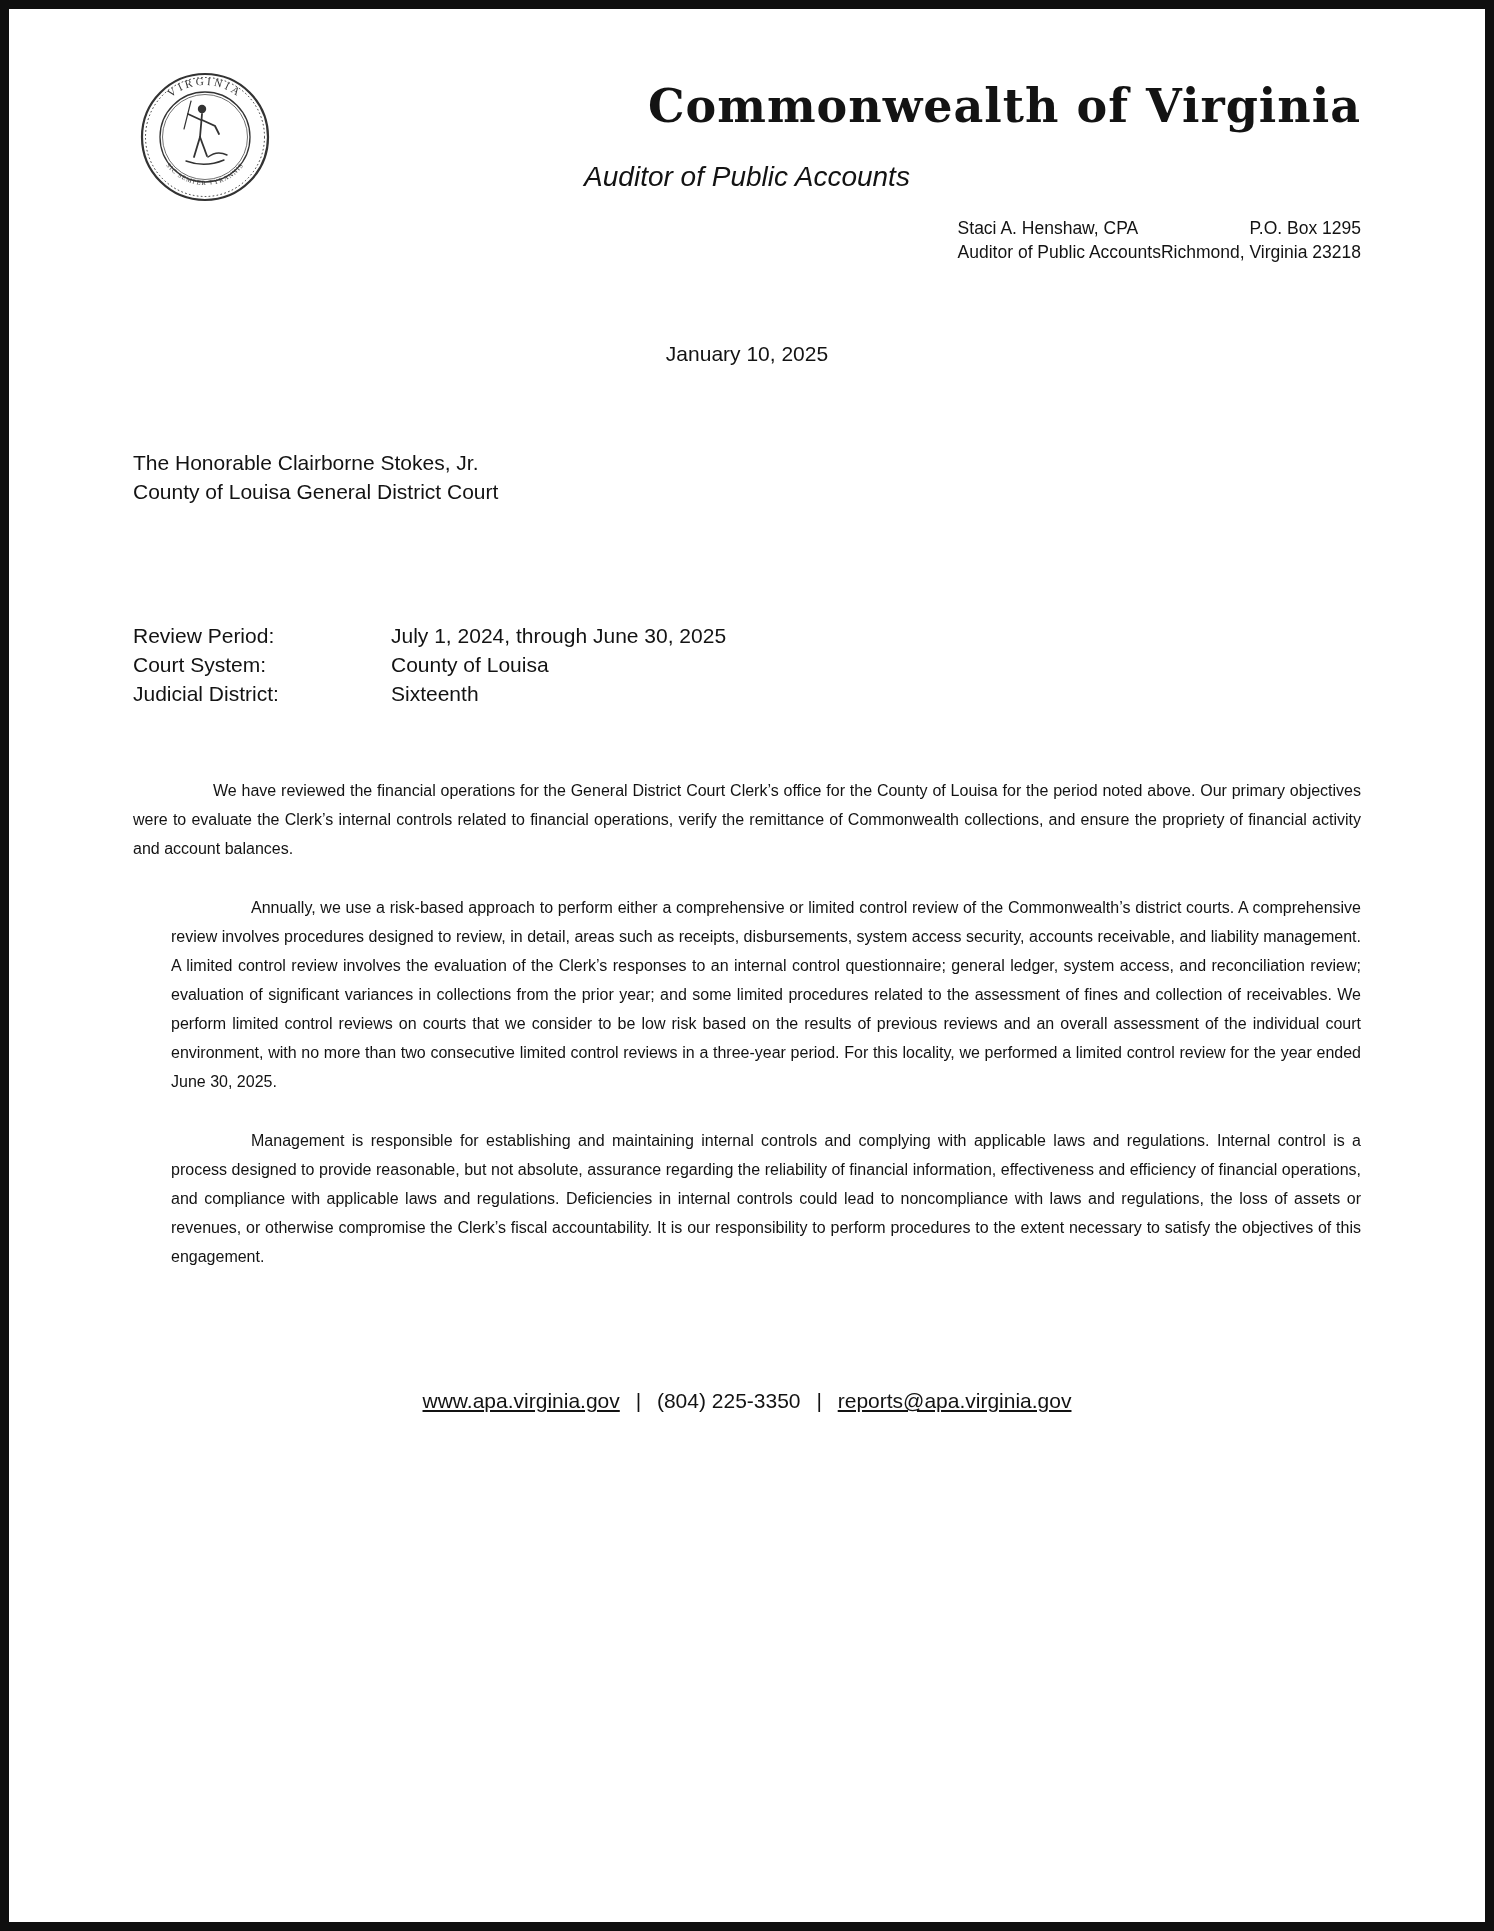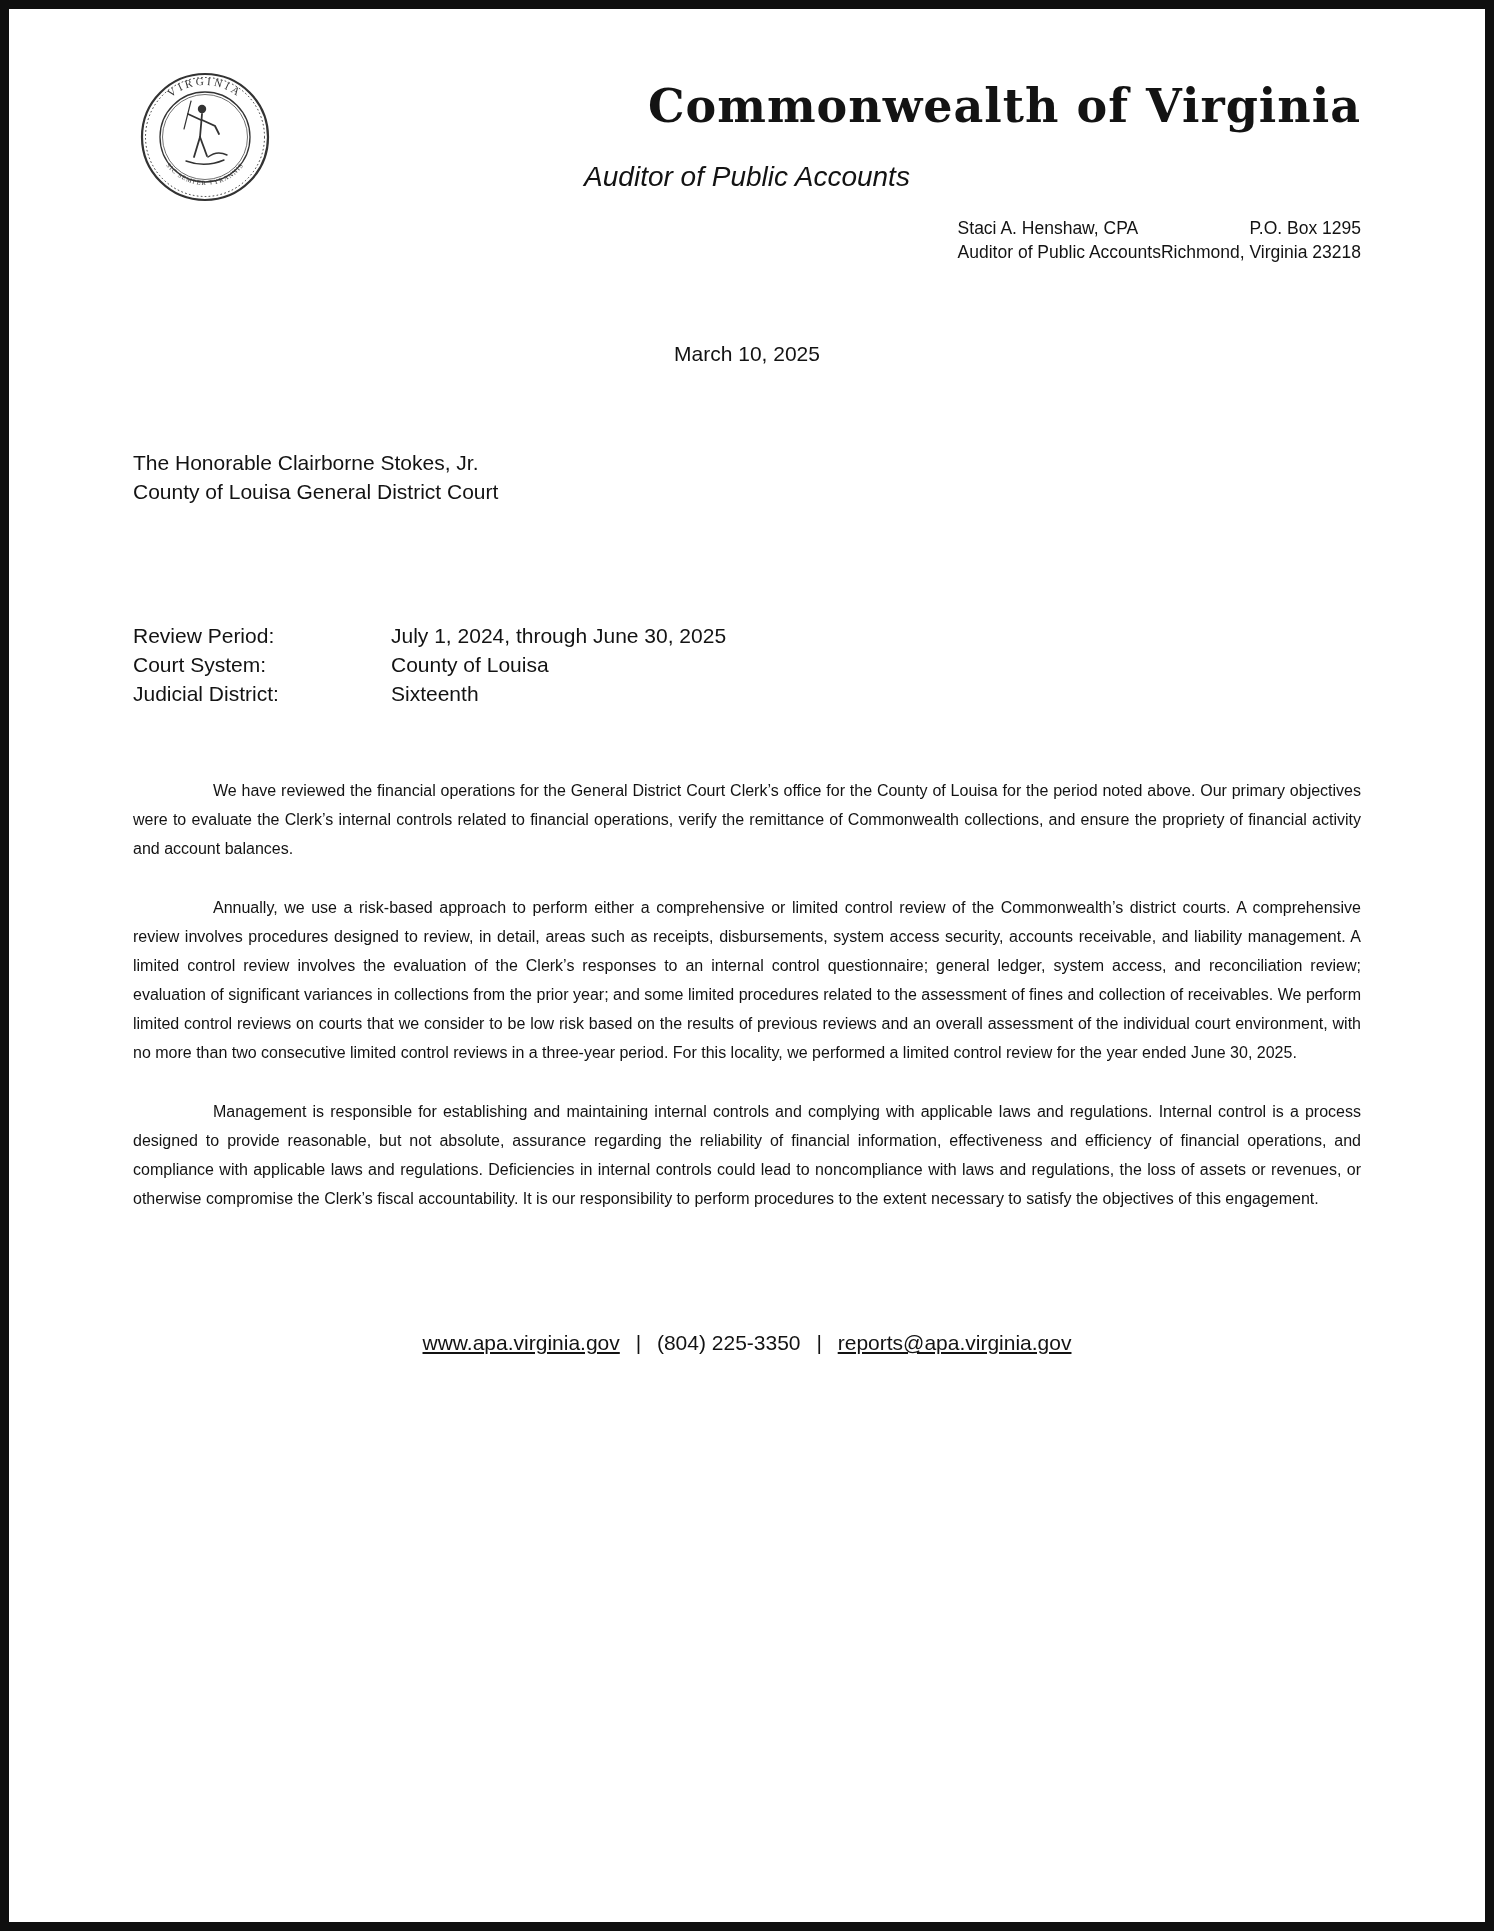--- a/index.html
+++ b/index.html
@@ -70,21 +70,21 @@
   .review-row { display: grid; grid-template-columns: 258px 1fr; }
 
   
   .body-text { margin-top: 68px; }
   .para {
     font-size: 16px;
     line-height: 29px;
     text-align: justify;
     text-indent: 80px;
   }
-  .para + .para { margin-top: 30px; }
+  .para + .para { margin-top: 30px; margin-left: 38px; }
 
   
   .page-footer {
     margin-top: 118px;
     text-align: center;
     font-size: 21px;
   }
   .footer-link {
     color: #131313;
     text-decoration: underline;
@@ -136,21 +136,21 @@
           <div>Staci A. Henshaw, CPA</div>
           <div>Auditor of Public Accounts</div>
         </div>
         <div class="contact-right">
           <div>P.O. Box 1295</div>
           <div>Richmond, Virginia 23218</div>
         </div>
       </div>
     </header>
 
-    <div class="date-line">March 10, 2025</div>
+    <div class="date-line">January 10, 2025</div>
 
     <div class="recipient">
       <div>The Honorable Clairborne Stokes, Jr.</div>
       <div>County of Louisa General District Court</div>
     </div>
 
     <div class="review-details">
       <div class="review-row">
         <span class="review-label">Review Period:</span>
         <span class="review-value">July 1, 2024, through June 30, 2025</span>

